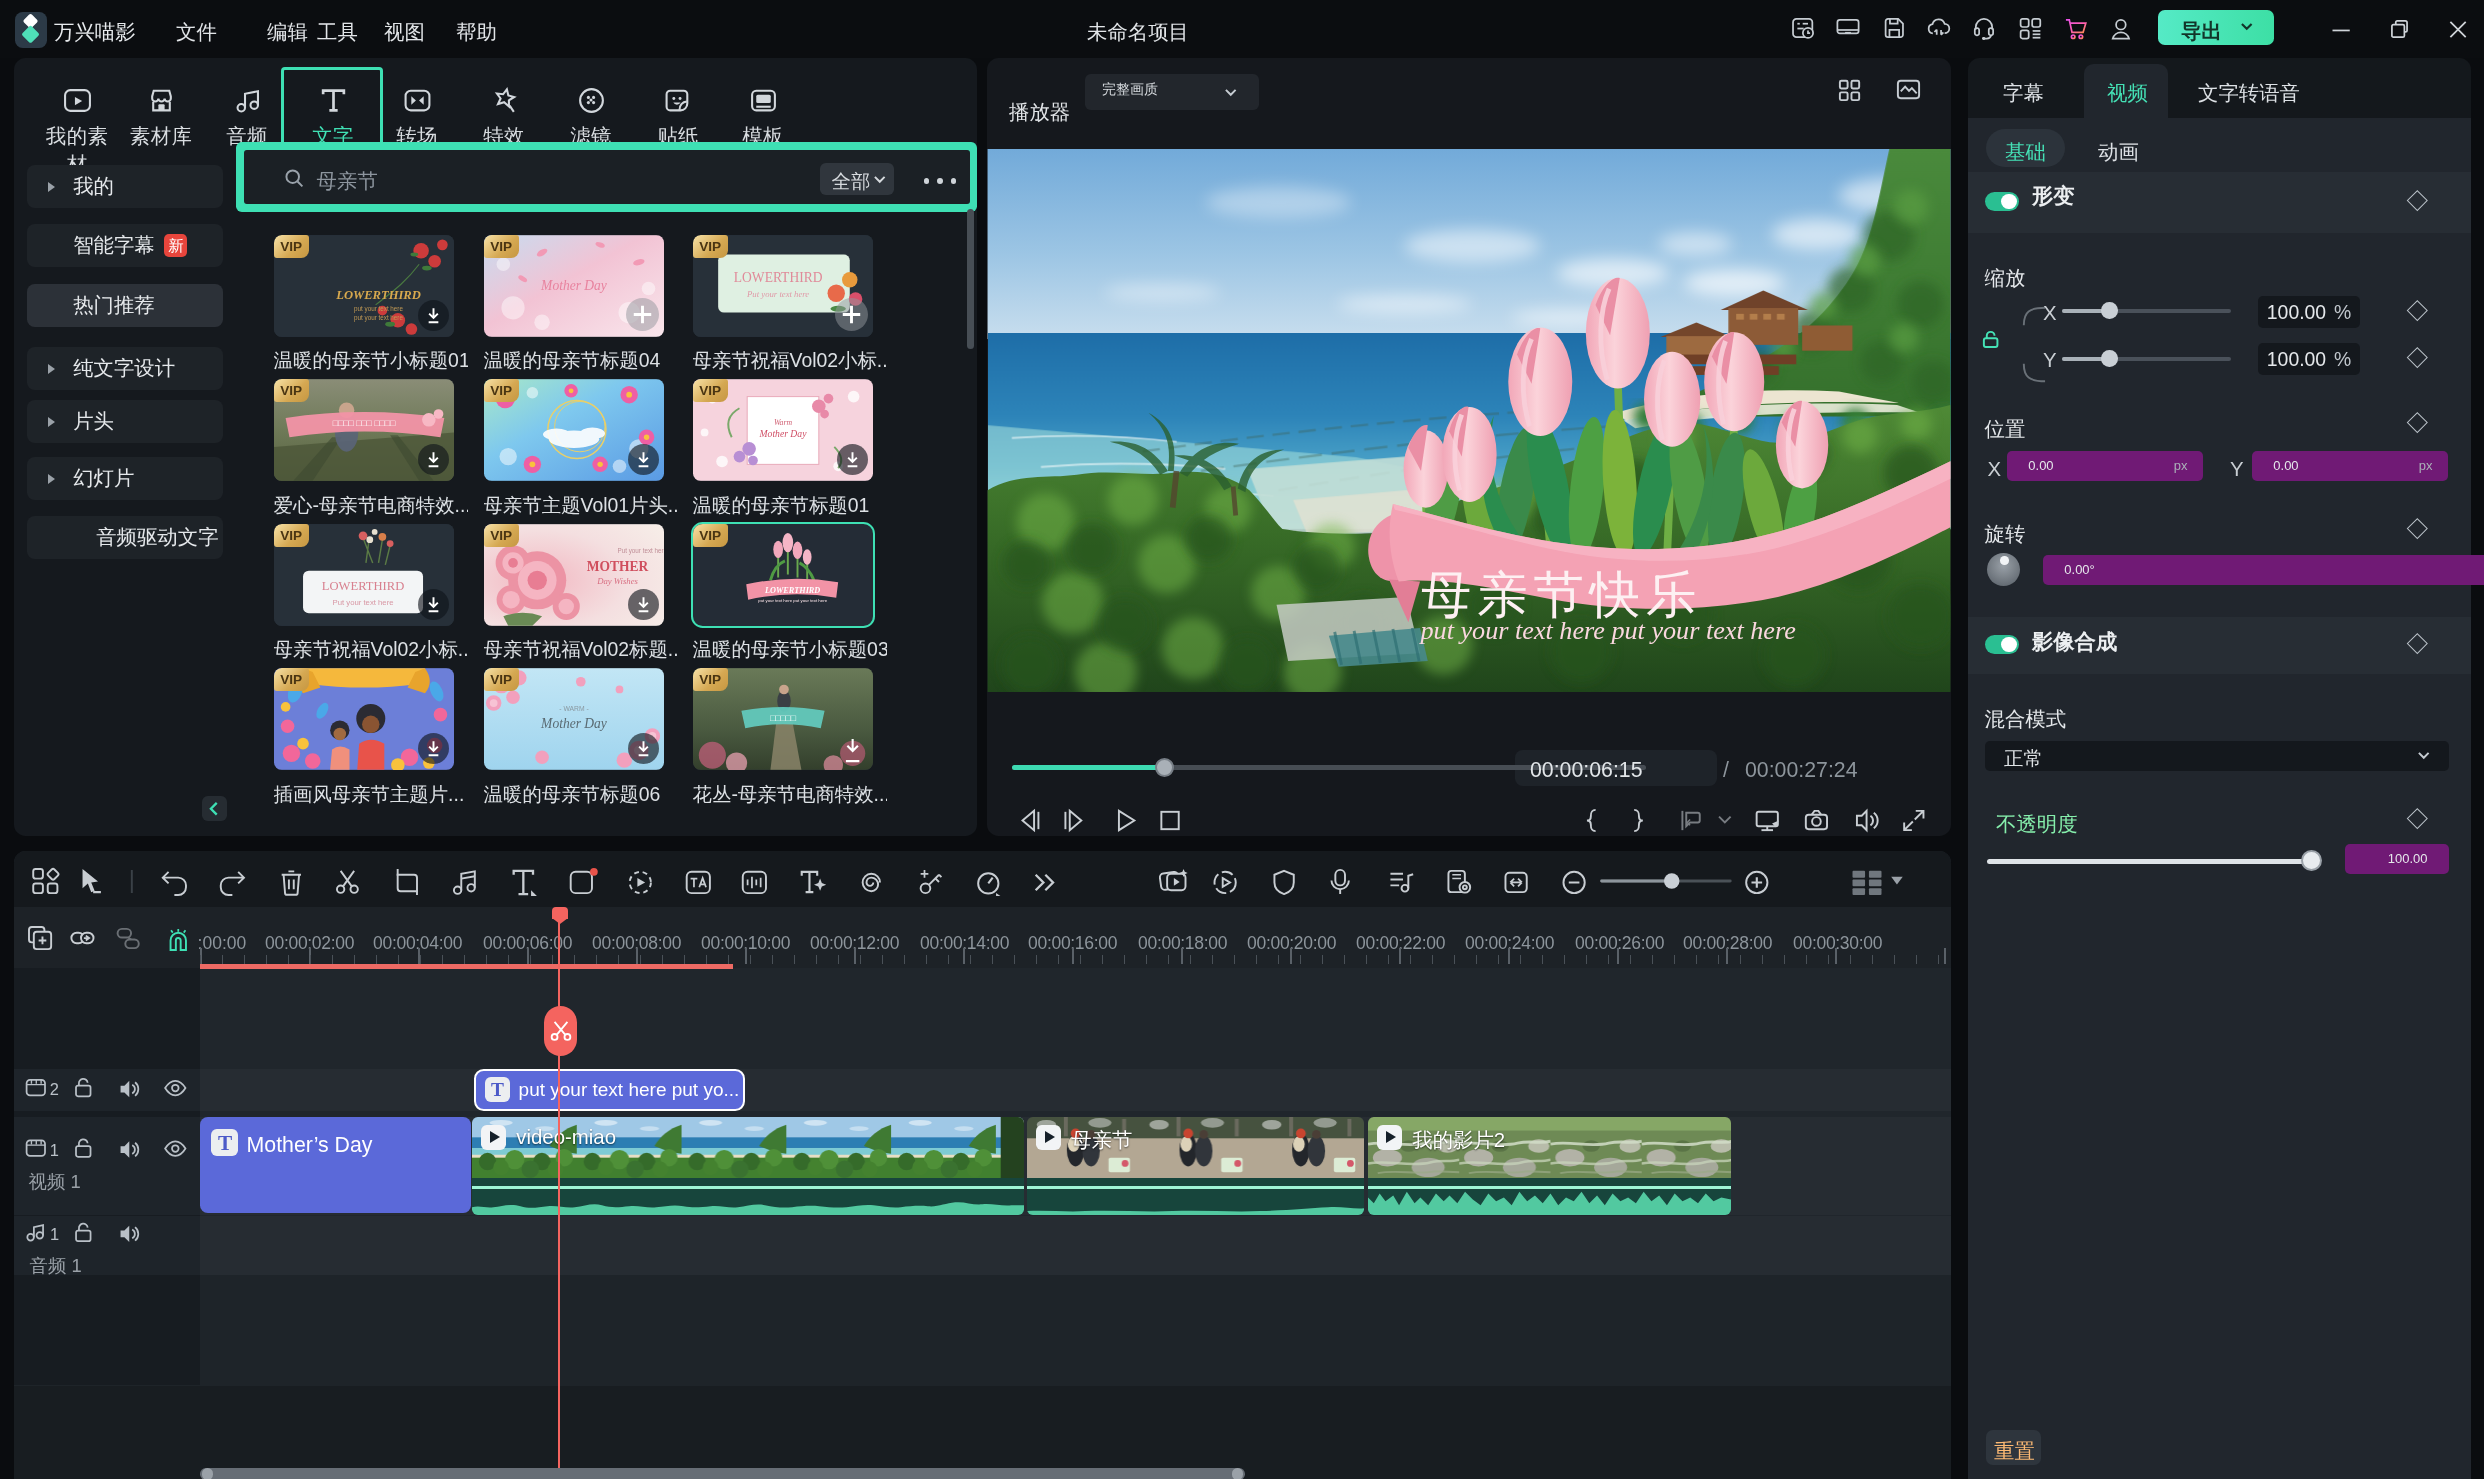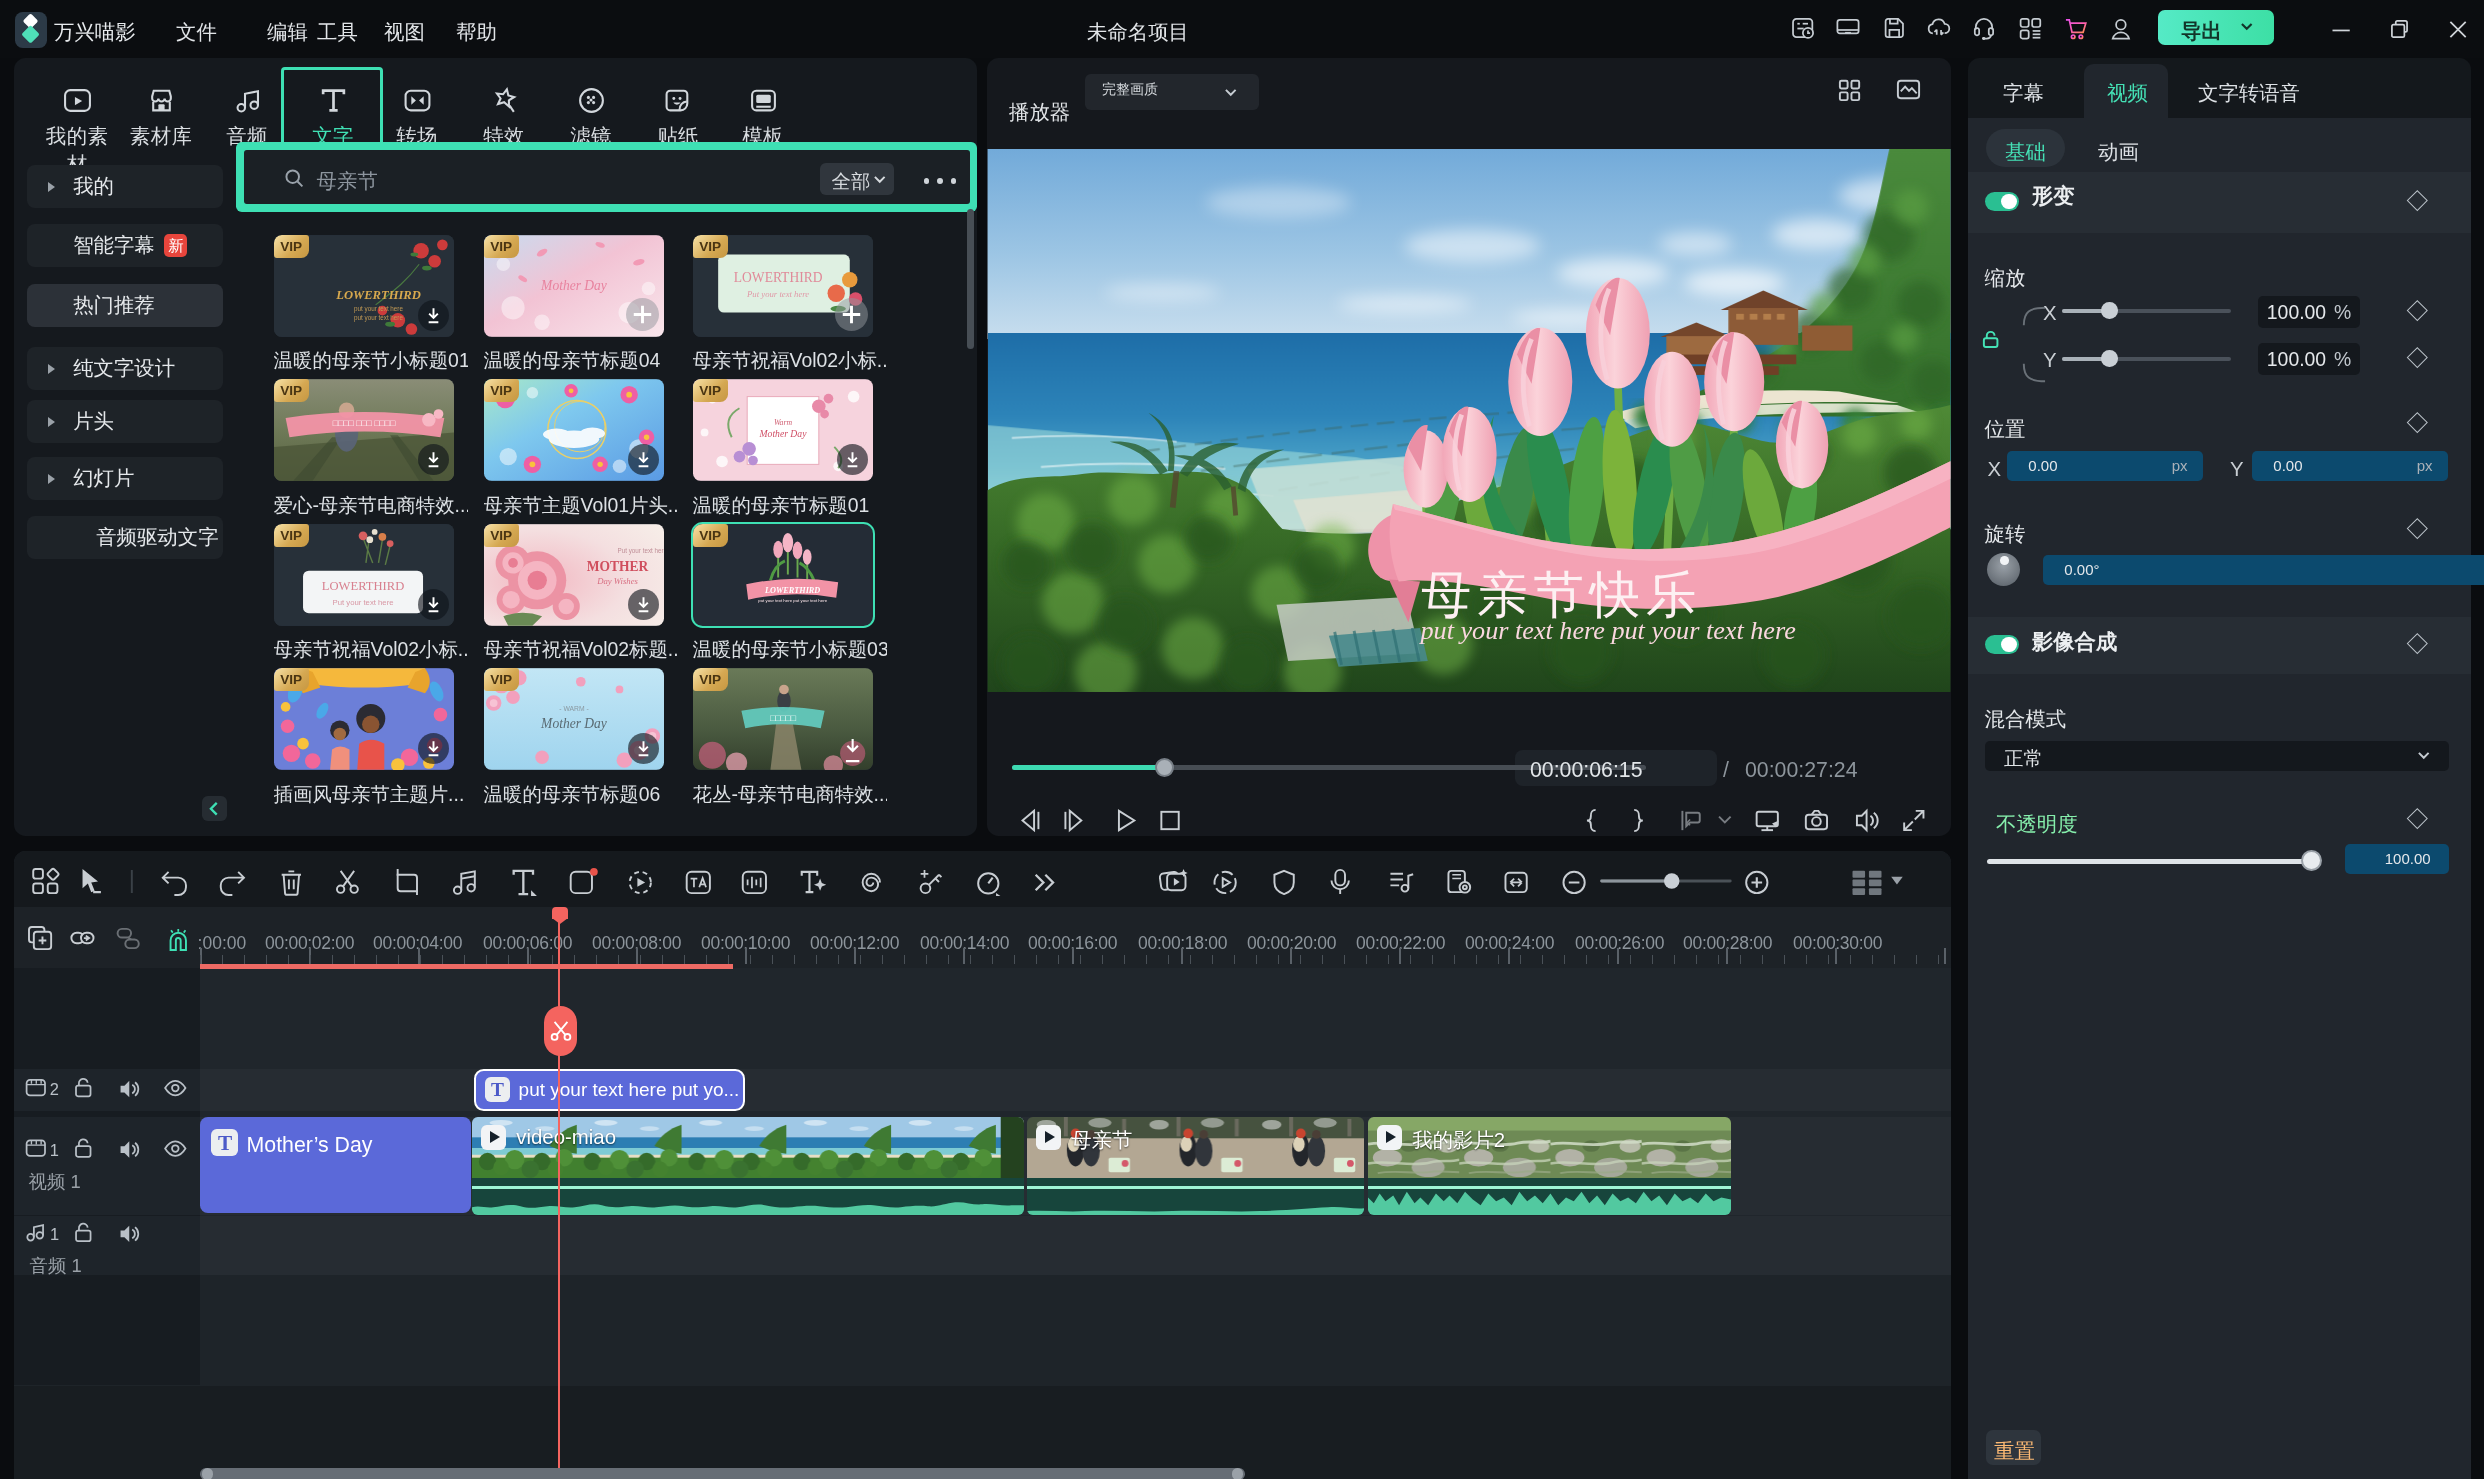--- a/index.html
+++ b/index.html
@@ -1016,21 +1016,21 @@
 </div>
 <style>
 .toggle { width:34px; height:19.4px; border-radius:9.7px; background:#2abf92; }
 .toggle span { position:absolute; right:1.9px; top:1.9px; width:15.5px; height:15.5px; border-radius:50%; background:#fff; }
 .dia { width:14.6px; height:14.6px; border:1.9px solid #b9c0c7; transform:rotate(45deg); }
 .slider { height:3.9px; border-radius:1.9px; background:#4a515a; }
 .slider b { position:absolute; left:0; top:0; height:3.9px; border-radius:1.9px; background:#a9b1b8; }
 .slider u { position:absolute; top:-6.8px; width:16.5px; height:16.5px; border-radius:50%; background:#c9cfd5; }
 .vbox { height:32px; background:#14181d; border-radius:4.9px; font-size:19.4px; color:#e5e8eb; line-height:32px; text-align:center; }
 .vbox s { text-decoration:none; margin-left:7.8px; color:#c0c6cc; }
-.vbox2 { height:30px; background:#0c4a6e; border-radius:5px; font-size:15px; color:#e5e8eb; line-height:30px; padding-left:21.3px; }
+.vbox2 { height:30px; background:#701a75; border-radius:5px; font-size:13px; color:#e5e8eb; line-height:30px; padding-left:21.3px; }
 .vbox2 s { text-decoration:none; position:absolute; right:15.5px; color:#aab1b8; }
 </style>
 
 <div class="abs" id="timeline" style="left:13.6px;top:851px;width:1937px;height:629px;background:#1e2328;border-radius:11.6px 11.6px 0 0;overflow:hidden;">
 
   <div class="abs" style="left:0;top:0;width:1937px;height:56px;background:#15191d;border-radius:11.6px 11.6px 0 0;"></div>
 
   <div class="abs" style="left:0;top:56px;width:1937px;height:61px;background:#1d2227;"></div>
 
   <div class="abs" style="left:0;top:117px;width:1937px;height:511px;background:#20262c;"></div>

